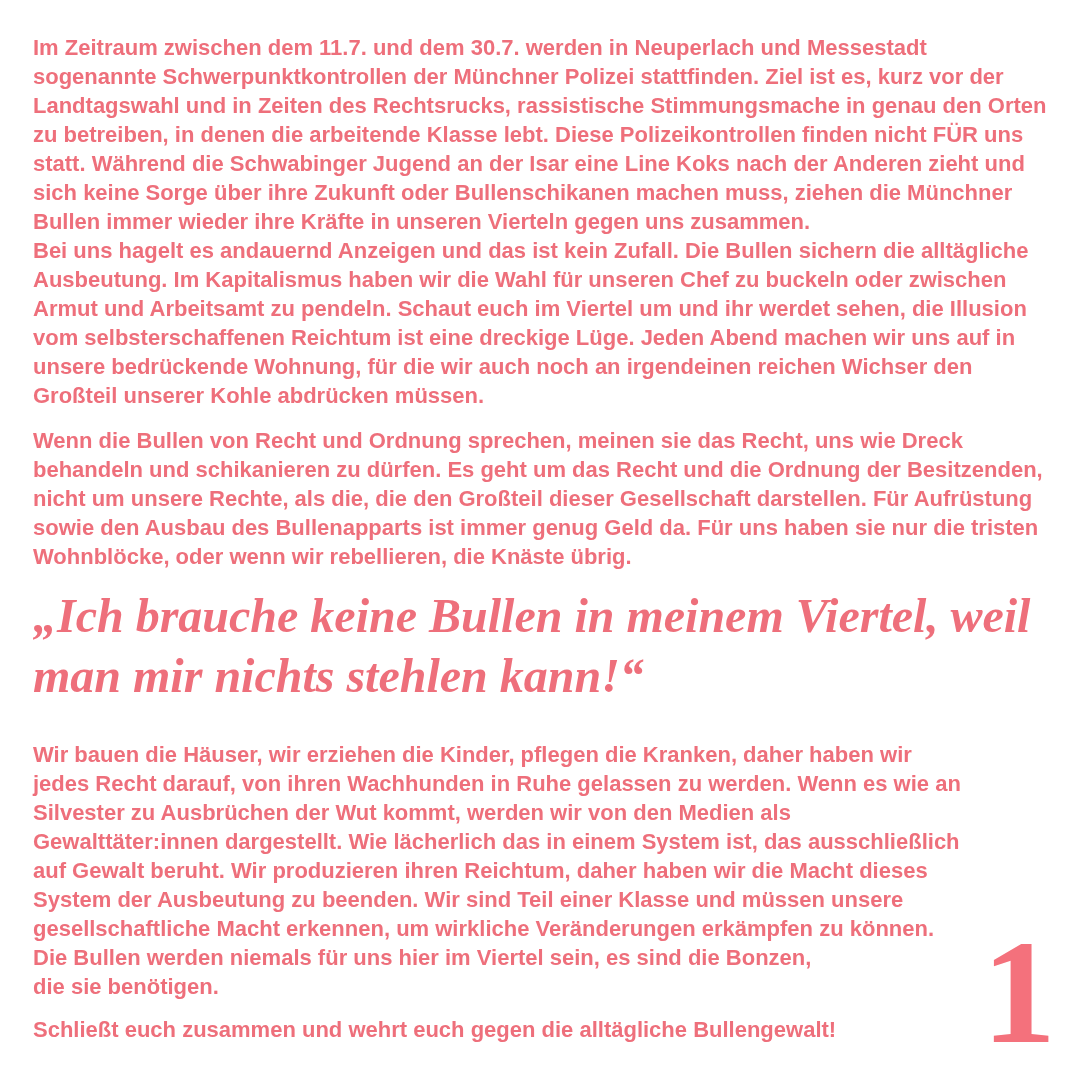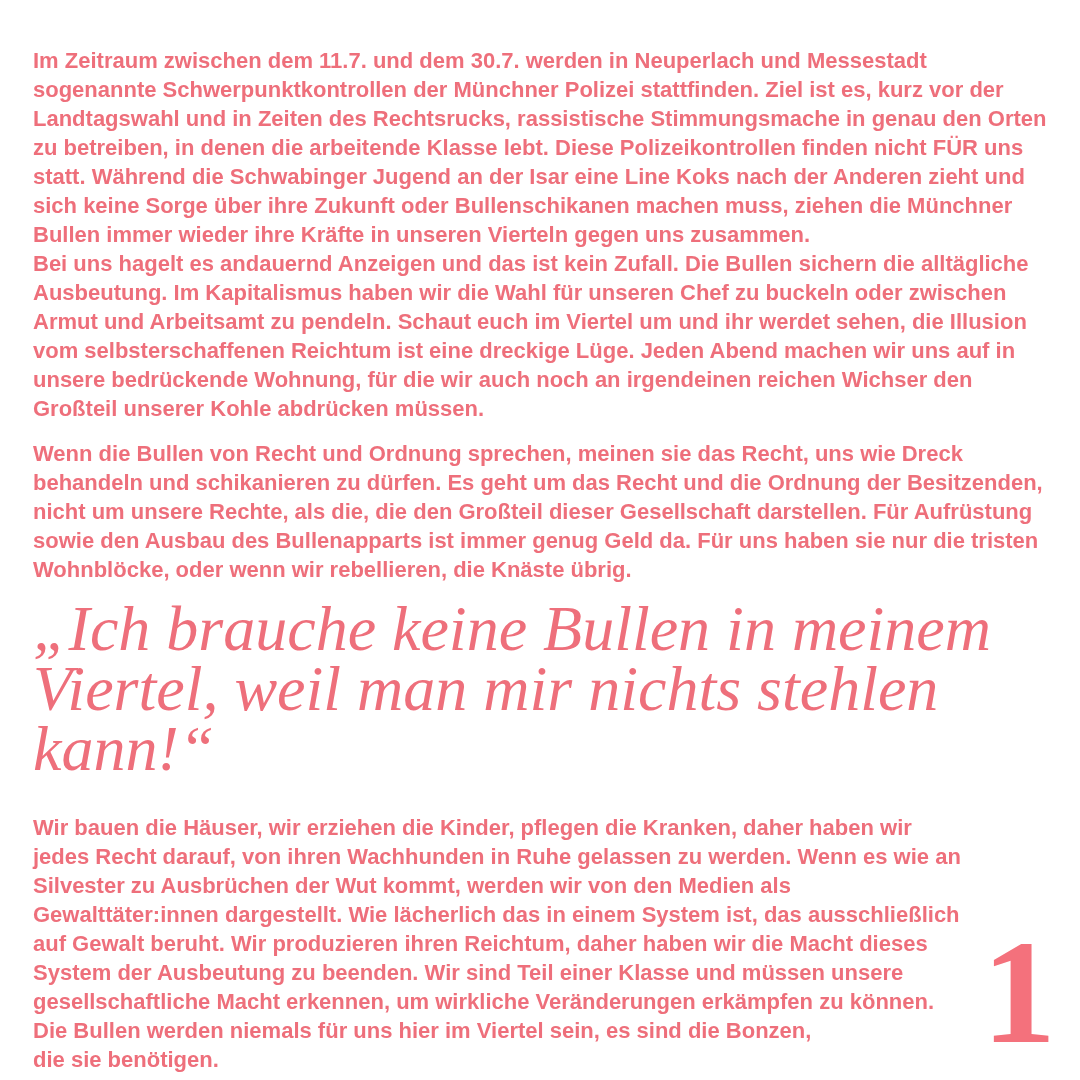--- a/index.html
+++ b/index.html
@@ -5,21 +5,21 @@
   :root{
     --ink:#ee6f7b;
     --num:#f4717c;
     --bg:#ffffff;
   }
   html,body{margin:0;padding:0;background:#e9e9e9;}
   .page{
     position:relative;
     width:1080px;height:1080px;
     box-sizing:border-box;
-    padding:46px 30px 0 33px;
+    padding:33px 30px 0 33px;
     background:var(--bg);
     overflow:hidden;
     margin:0 auto;
   }
   .body{
     margin:0;
     color:var(--ink);
     font-family:"Liberation Sans",sans-serif;
     font-weight:700;
     font-size:22px;
@@ -30,22 +30,22 @@
   }
   .body.para-intro{margin-bottom:16px;}
   .body.para-recht{margin-bottom:12px;}
   .body.para-klasse{margin-bottom:14px;max-width:940px;}
   .body.call-to-action{margin:0;}
   .quote{
     margin:15px 0 34px 0;
     color:var(--ink);
     font-family:"Liberation Serif",serif;
     font-style:italic;
-    font-weight:400;
-    font-size:64px;
+    font-weight:700;
+    font-size:48px;
     line-height:60px;
     max-width:1010px;
   }
   .page-number{
     position:absolute;
     right:24px;
     bottom:14px;
     color:var(--num);
     font-family:"Liberation Serif",serif;
     font-weight:700;
@@ -61,15 +61,16 @@
 Bei uns hagelt es andauernd Anzeigen und das ist kein Zufall. Die Bullen sichern die alltägliche Ausbeutung. Im Kapitalismus haben wir die Wahl für unseren Chef zu buckeln oder zwischen Armut und Arbeitsamt zu pendeln. Schaut euch im Viertel um und ihr werdet sehen, die Illusion vom selbsterschaffenen Reichtum ist eine dreckige Lüge. Jeden Abend machen wir uns auf in unsere bedrückende Wohnung, für die wir auch noch an irgendeinen reichen Wichser den Großteil unserer Kohle abdrücken müssen.</p>
 
   <p class="body para-recht">Wenn die Bullen von Recht und Ordnung sprechen, meinen sie das Recht, uns wie Dreck behandeln und schikanieren zu dürfen. Es geht um das Recht und die Ordnung der Besitzenden, nicht um unsere Rechte, als die, die den Großteil dieser Gesellschaft darstellen. Für Aufrüstung sowie den Ausbau des Bullenapparts ist immer genug Geld da. Für uns haben sie nur die tristen Wohnblöcke, oder wenn wir rebellieren, die Knäste übrig.</p>
 
   <blockquote class="quote">„Ich brauche keine Bullen in meinem Viertel, weil man mir nichts stehlen kann!“</blockquote>
 
   <p class="body para-klasse">Wir bauen die Häuser, wir erziehen die Kinder, pflegen die Kranken, daher haben wir jedes Recht darauf, von ihren Wachhunden in Ruhe gelassen zu werden. Wenn es wie an Silvester zu Ausbrüchen der Wut kommt, werden wir von den Medien als Gewalttäter:innen dargestellt. Wie lächerlich das in einem System ist, das ausschließlich auf Gewalt beruht. Wir produzieren ihren Reichtum, daher haben wir die Macht dieses System der Ausbeutung zu beenden. Wir sind Teil einer Klasse und müssen unsere gesellschaftliche Macht erkennen, um wirkliche Veränderungen erkämpfen zu können.
 Die Bullen werden niemals für uns hier im Viertel sein, es sind die Bonzen,
 die sie benötigen.</p>
 
+  <p class="body call-to-action">Schließt euch zusammen und wehrt euch gegen die alltägliche Bullengewalt!</p>
 
   <div class="page-number">1</div>
 </div>
 
 </body></html>

